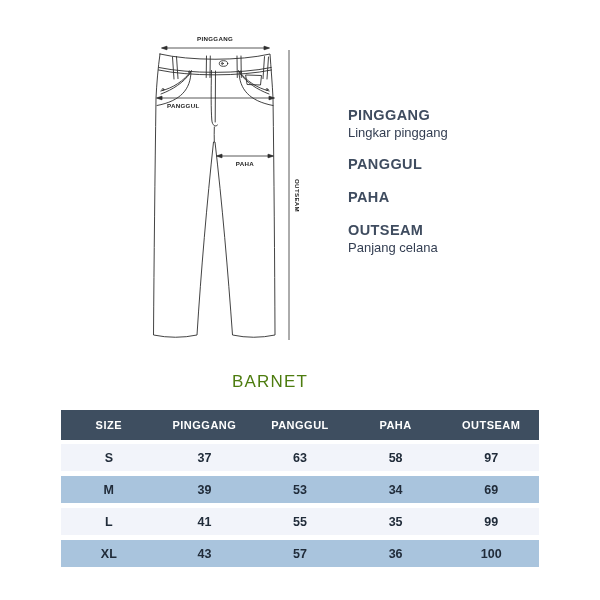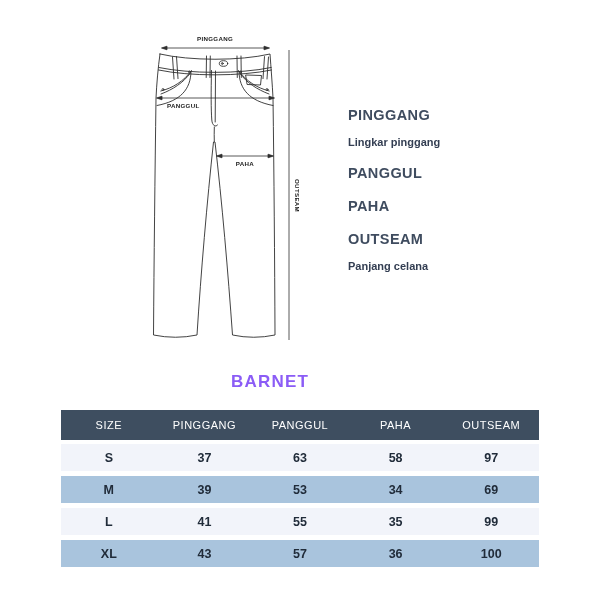--- a/index.html
+++ b/index.html
@@ -16,38 +16,38 @@
   .diagram-svg { position:absolute; left:145px; top:22px; }
 
   
   .legend { position:absolute; left:348px; top:106px; }
   .legend-item { margin-bottom:15px; }
   .legend-term {
     font-size:14.5px; font-weight:600; color:#3f4c5f;
     letter-spacing:0.4px; line-height:18px;
   }
   .legend-desc {
-    font-size:11px; font-weight:700; color:#333e52;
-    line-height:14px; margin-top:11px;
+    font-size:13px; font-weight:400; color:#333e52;
+    line-height:14px; margin-top:2px;
   }
 
   
   .product-title {
     position:absolute; left:0; top:372px; width:540px;
-    text-align:center; font-size:17px; font-weight:700;
-    letter-spacing:1.2px; color:#8b5cf6; margin:0;
+    text-align:center; font-size:17px; font-weight:400;
+    letter-spacing:1.2px; color:#4d7c0f; margin:0;
   }
 
   
   .size-table { position:absolute; left:61px; top:410px; width:478px; }
   .t-header {
     display:grid; grid-template-columns:repeat(5,1fr);
     height:30px; background:#3e4e60; margin-bottom:4px;
     align-items:center; text-align:center;
-    color:#ffffff; font-size:11px; font-weight:normal; letter-spacing:0.5px;
+    color:#ffffff; font-size:11px; font-weight:bold; letter-spacing:0.5px;
   }
   .t-row {
     display:grid; grid-template-columns:repeat(5,1fr);
     height:27px; margin-bottom:5px;
     align-items:center; text-align:center;
     font-size:12.5px; font-weight:bold; color:#212c3a;
   }
   .t-row.light { background:#f2f4fa; }
   .t-row.blue  { background:#a9c4dd; }
 </style>

